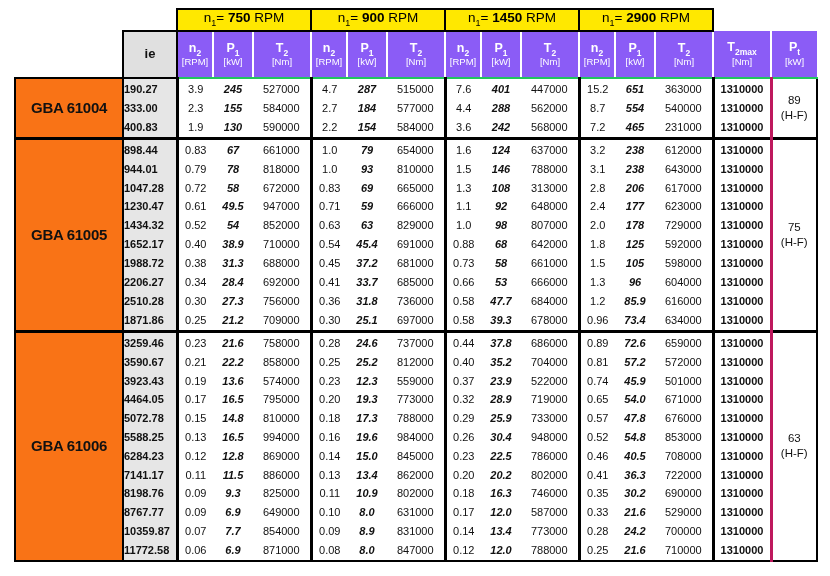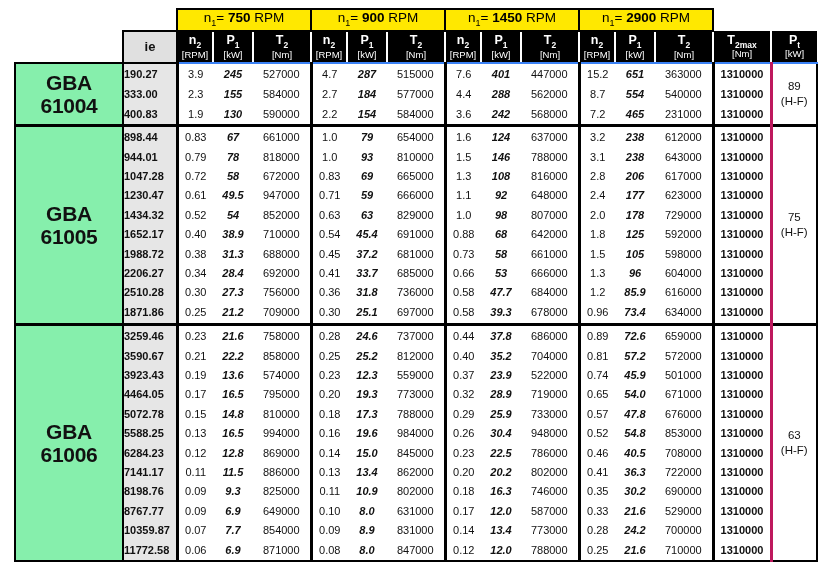--- a/index.html
+++ b/index.html
@@ -7,32 +7,32 @@
   .page{position:relative;width:830px;height:576px;background:#fff;overflow:hidden;}
   table{position:absolute;left:14px;top:8px;width:802px;height:554px;border-collapse:collapse;table-layout:fixed;}
   td{padding:0;vertical-align:middle;text-align:center;font-size:11px;line-height:1.1;}
   
   .blank{border:none;background:#fff;}
   tr.speeds{height:22px;}
   td.yellow{background:#FFE800;border:2px solid #000;font-size:13.5px;font-weight:normal;color:#000;}
   td.yellow b{font-weight:bold;margin-top:8px;}
   td.yellow sub{font-size:9px;}
   
-  tr.cols{height:32px;}
+  tr.cols{height:47px;}
   td.ieh{background:#E0E0E0;border:2px solid #000;font-weight:bold;font-size:13px;}
-  td.bh{background:#000000;color:#fff;border-left:2px solid #fff;border-bottom:2px solid #3b82f6;}
+  td.bh{background:#8b5cf6;color:#fff;border-left:2px solid #fff;border-bottom:2px solid #22c55e;}
   td.bh .sym{font-size:12.5px;font-weight:bold;display:block;line-height:1.05;}
   td.bh .sym sub{font-size:8.5px;}
   td.bh .unit{font-size:9.5px;font-weight:normal;display:block;line-height:1.05;}
   
   tbody.grp{border-top:3px solid #000;}
   tbody.grp:first-of-type{border-top:2px solid #000;}
   tbody.grp:last-of-type{border-bottom:2px solid #000;}
-  td.model{background:#86efac;border-left:2px solid #000;border-right:2px solid #000;
-           font-weight:bold;font-size:21px;letter-spacing:-0.3px;}
+  td.model{background:#f97316;border-left:2px solid #000;border-right:2px solid #000;
+           font-weight:bold;font-size:15px;letter-spacing:-0.3px;}
   td.ie{background:#E6E6E6;border-right:3px solid #000;font-weight:bold;font-size:11px;
         text-align:left;padding-right:3px;}
   td.n2{font-weight:normal;}
   td.p1{font-weight:bold;font-style:italic;}
   td.t2{font-weight:normal;border-right:3px solid #000;}
   td.t2max{font-weight:bold;border-right:3px solid #be185d;}
   td.pt{border-right:2px solid #000;font-size:11.5px;line-height:1.3;}
 </style>
 </head>
 <body>
@@ -224,21 +224,21 @@
         <tr>
           <td class="ie">1047.28</td>
           <td class="n2">0.72</td>
           <td class="p1">58</td>
           <td class="t2">672000</td>
           <td class="n2">0.83</td>
           <td class="p1">69</td>
           <td class="t2">665000</td>
           <td class="n2">1.3</td>
           <td class="p1">108</td>
-          <td class="t2">816000</td>
+          <td class="t2">313000</td>
           <td class="n2">2.8</td>
           <td class="p1">206</td>
           <td class="t2">617000</td>
           <td class="t2max">1310000</td>
         </tr>
         <tr>
           <td class="ie">1230.47</td>
           <td class="n2">0.61</td>
           <td class="p1">49.5</td>
           <td class="t2">947000</td>

